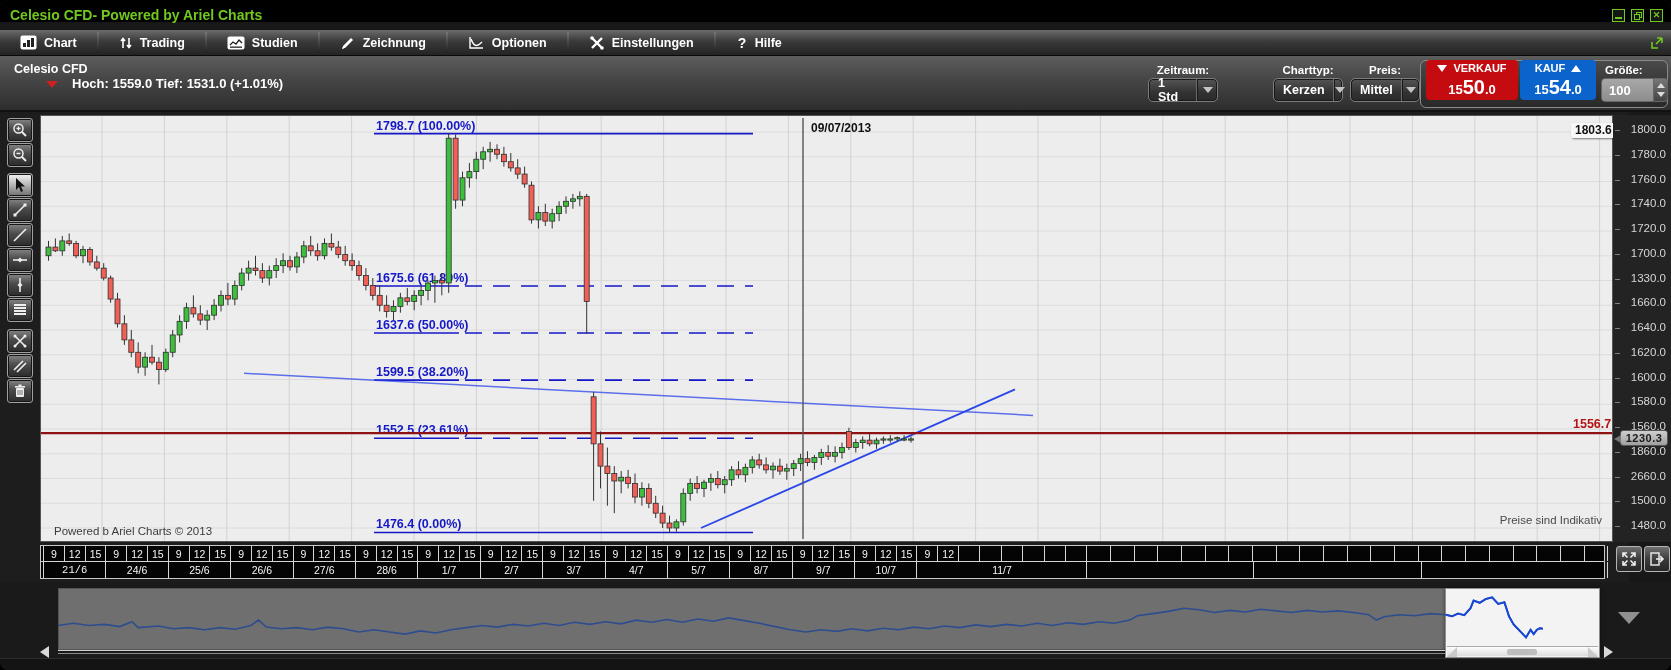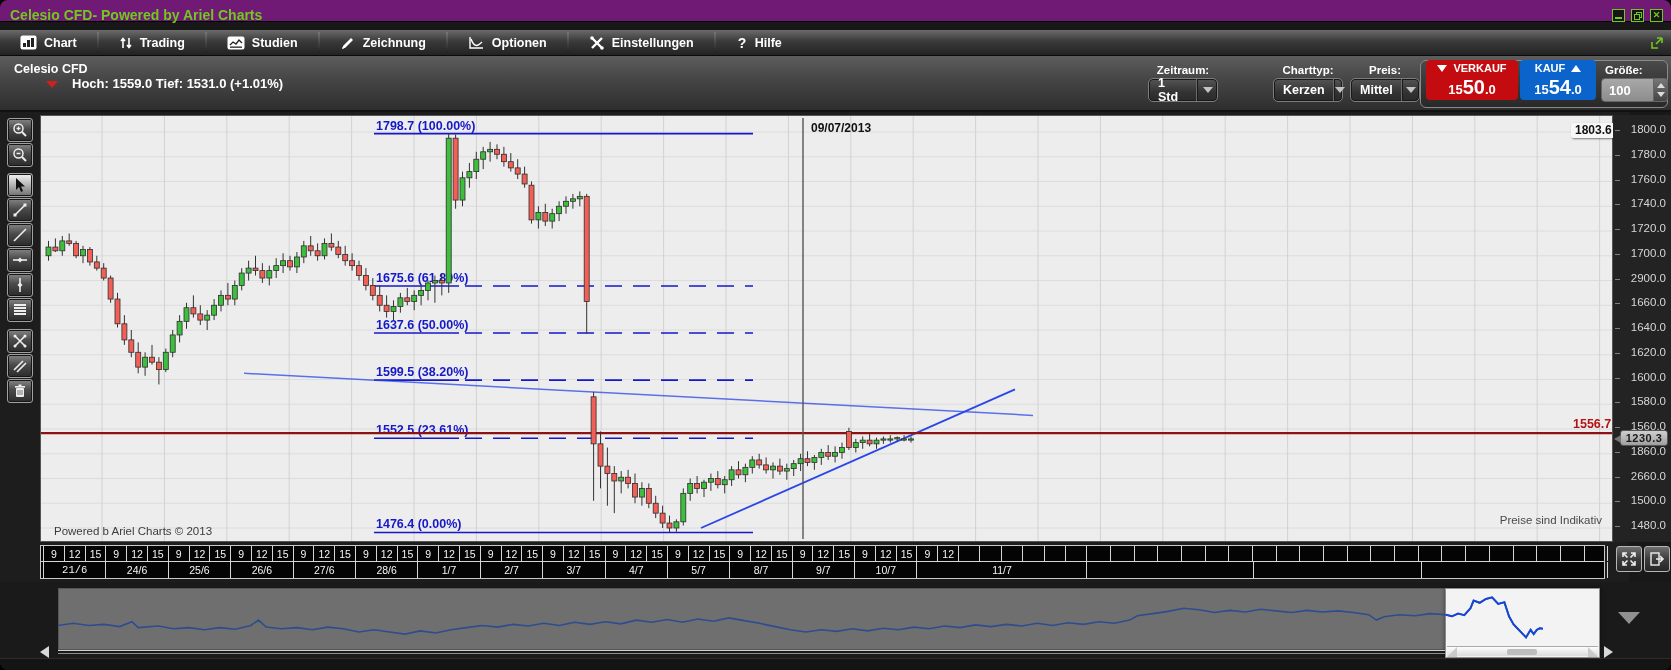--- a/index.html
+++ b/index.html
@@ -1,20 +1,20 @@
 <!DOCTYPE html>
 <html><head>
 <meta charset="utf-8">
 <style>
   * { margin:0; padding:0; box-sizing:border-box; }
   body { background:#000; font-family:"Liberation Sans", sans-serif; }
   #window { position:relative; width:1671px; height:670px; background:#181818; overflow:hidden; border-radius:8px; }
 
   
-  #titlebar { position:absolute; left:0; top:0; width:1671px; height:22px; background:#701a75; border-bottom:1px solid #000; }
+  #titlebar { position:absolute; left:0; top:0; width:1671px; height:22px; background:#000000; border-bottom:1px solid #000; }
   #title { position:absolute; left:10px; top:7px; font-size:14px; font-weight:bold; color:#72c91e; }
   .winbtns { position:absolute; right:8px; top:9px; display:flex; gap:6px; }
   .winbtn { width:13px; height:13px; border:1px solid #72c91e; display:flex; align-items:center; justify-content:center; color:#72c91e; background:#161616; cursor:pointer; }
   .winbtn .min-glyph { width:7px; height:6px; border-bottom:2px solid #72c91e; }
   .winbtn .rest-glyph { position:relative; width:8px; height:8px; }
   .winbtn .rest-glyph i { position:absolute; width:6px; height:6px; border:1px solid #72c91e; display:block; }
   .winbtn .rest-glyph i:first-child { right:0; top:0; }
   .winbtn .rest-glyph i:last-child { left:0; bottom:0; background:#161616; }
   .winbtn.close-btn { font-size:9px; font-weight:bold; line-height:1; }
 
@@ -687,21 +687,21 @@
         <div class="ytick" style="top: 107px;">
           <div class="dash"></div>
           <div class="lbl">1720.0</div>
         </div>
         <div class="ytick" style="top: 131.75px;">
           <div class="dash"></div>
           <div class="lbl">1700.0</div>
         </div>
         <div class="ytick" style="top: 156.5px;">
           <div class="dash"></div>
-          <div class="lbl">2900.0</div>
+          <div class="lbl">1330.0</div>
         </div>
         <div class="ytick" style="top: 181.25px;">
           <div class="dash"></div>
           <div class="lbl">1660.0</div>
         </div>
         <div class="ytick" style="top: 206px;">
           <div class="dash"></div>
           <div class="lbl">1640.0</div>
         </div>
         <div class="ytick" style="top: 230.75px;">

